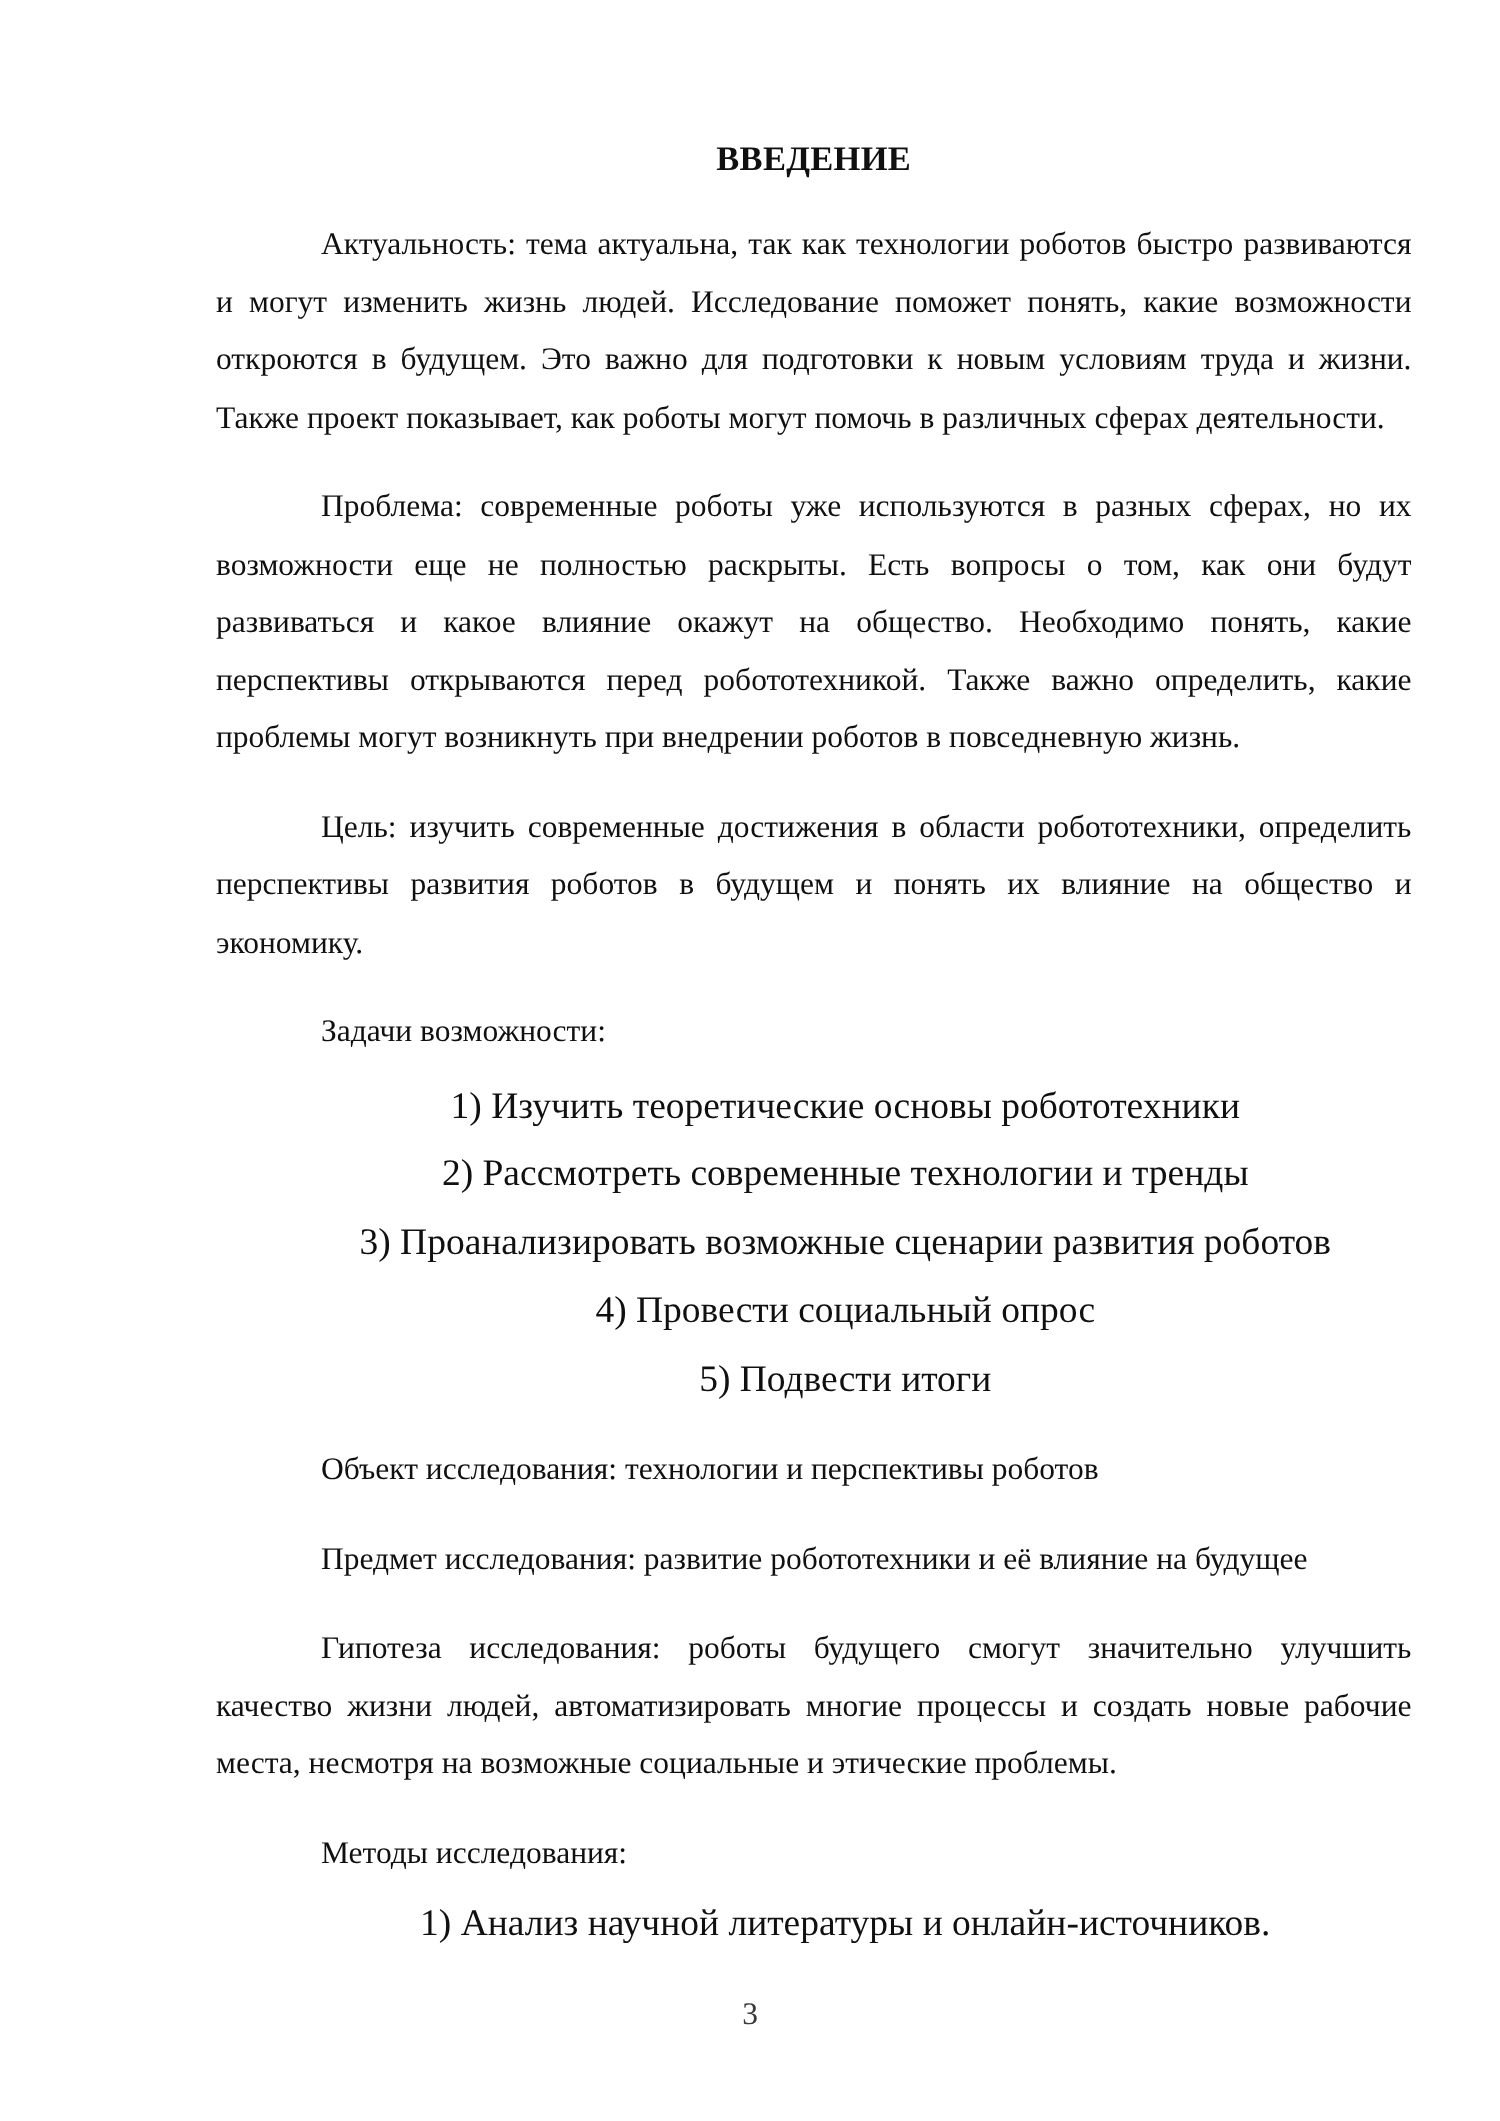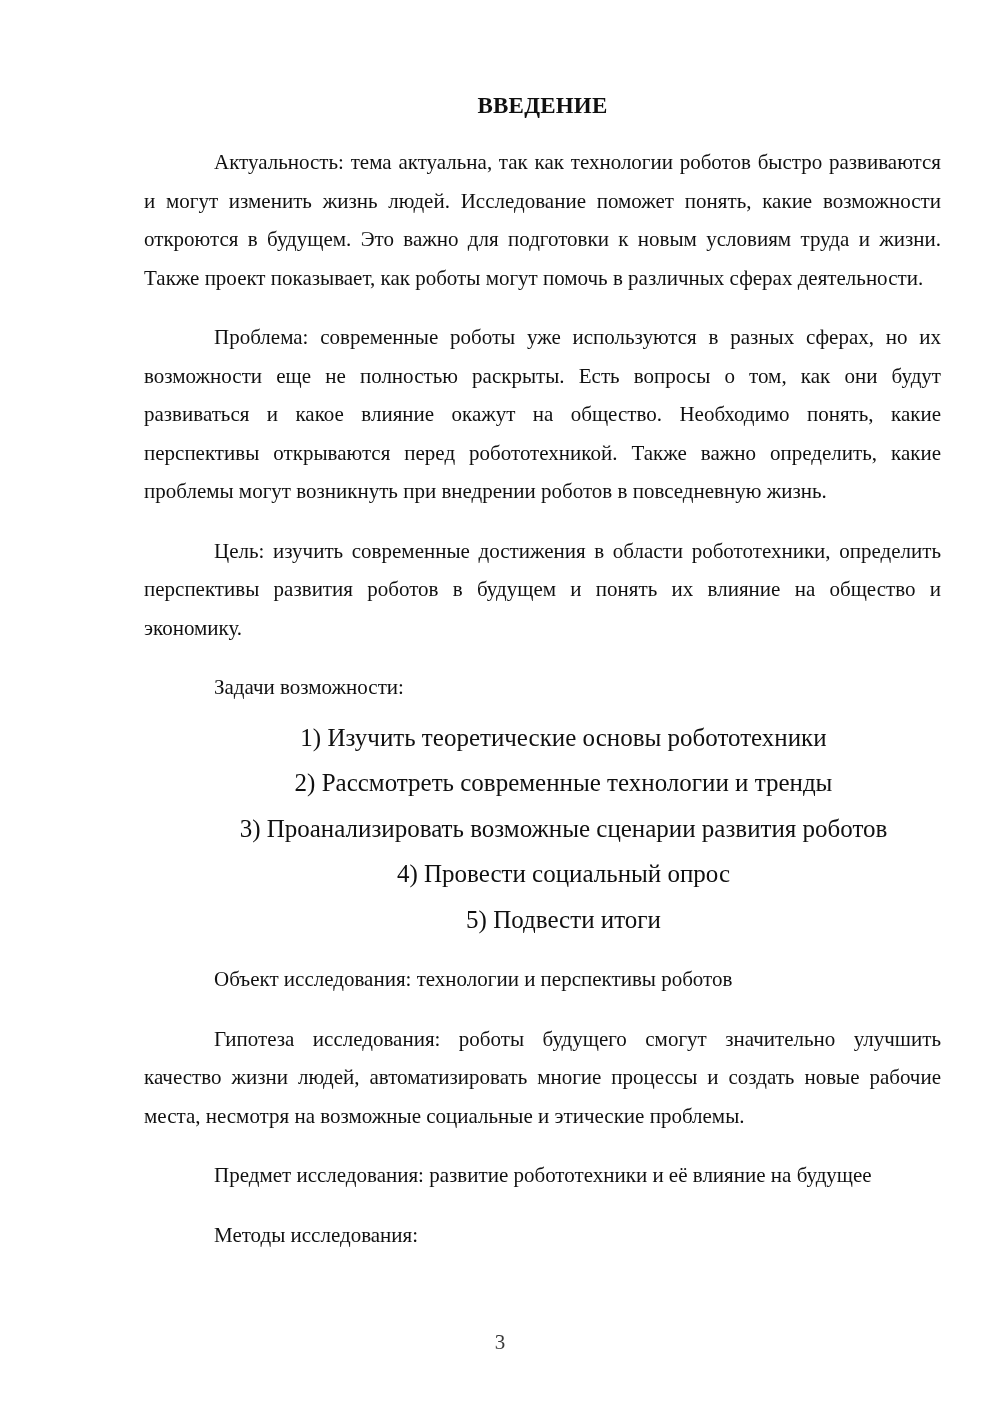--- a/index.html
+++ b/index.html
@@ -107,24 +107,27 @@
     <ol class="num-list tasks">
       <li class="num-item">1) Изучить теоретические основы робототехники</li>
       <li class="num-item">2) Рассмотреть современные технологии и тренды</li>
       <li class="num-item">3) Проанализировать возможные сценарии развития роботов</li>
       <li class="num-item">4) Провести социальный опрос</li>
       <li class="num-item">5) Подвести итоги</li>
     </ol>
 
     <p class="para">Объект исследования: технологии и перспективы роботов</p>
 
+    <p class="para">Предмет исследования: развитие робототехники и её влияние на будущее</p>
+
     <p class="para">Гипотеза исследования: роботы будущего смогут значительно улучшить качество жизни людей, автоматизировать многие процессы и создать новые рабочие места, несмотря на возможные социальные и этические проблемы.</p>
-
-    <p class="para">Предмет исследования: развитие робототехники и её влияние на будущее</p>
 
     <p class="para">Методы исследования:</p>
 
+    <ol class="num-list methods">
+      <li class="num-item">1) Анализ научной литературы и онлайн-источников.</li>
+    </ol>
 
   </div>
 
   <div class="page-number">3</div>
 
 </div>
 
 </body></html>

